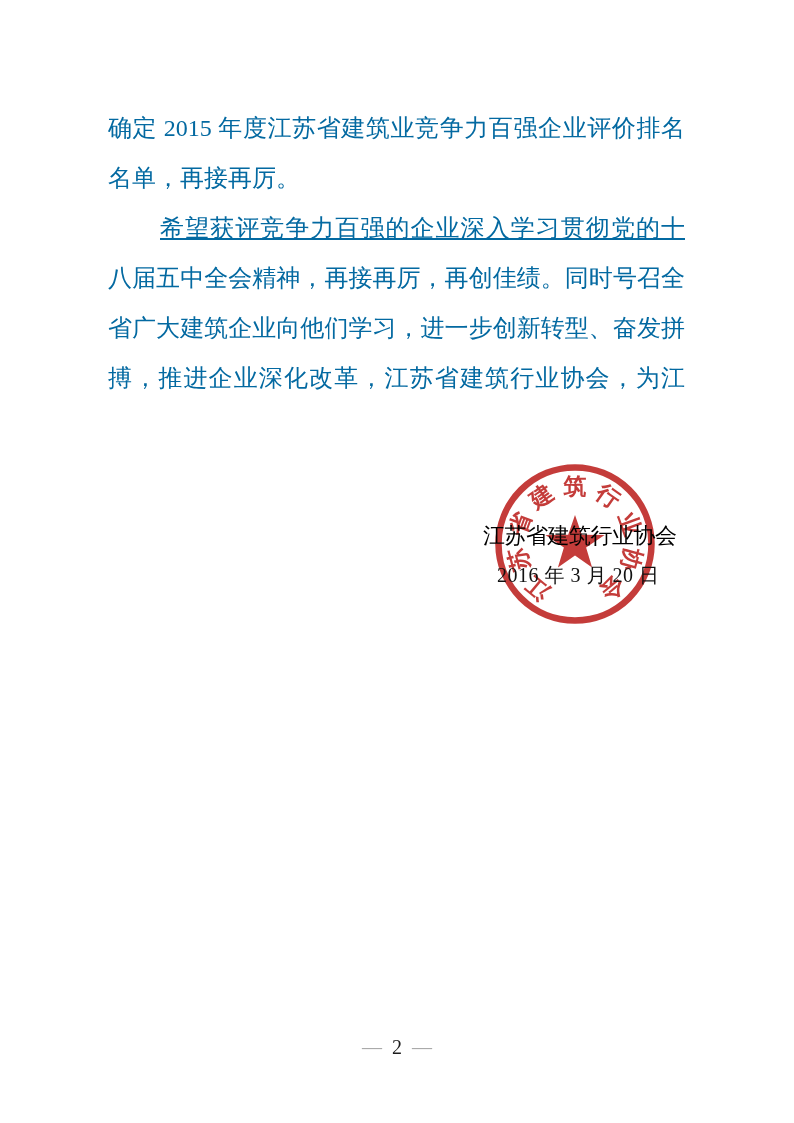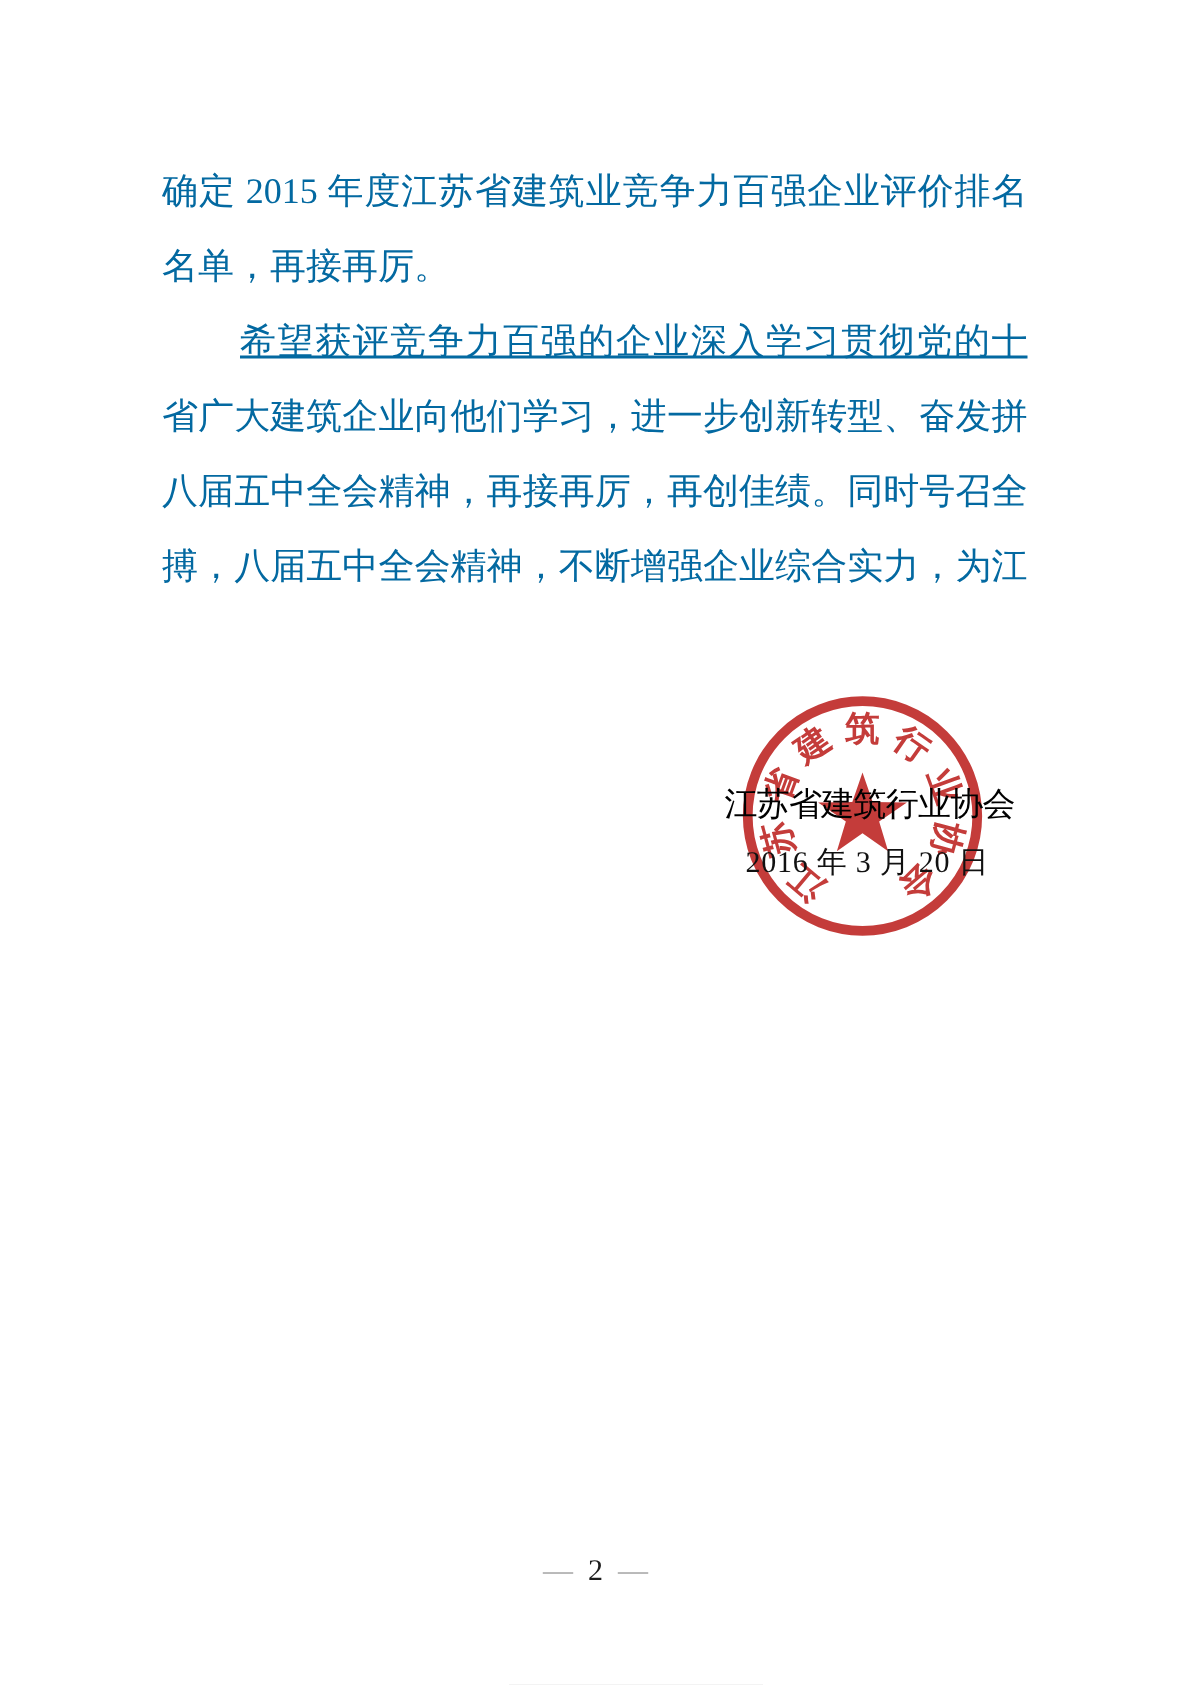--- a/index.html
+++ b/index.html
@@ -98,23 +98,23 @@
 </style>
 </head>
 <body>
 
 <div class="page">
 
   <div class="body-text">
     <div class="line">确定 2015 年度江苏省建筑业竞争力百强企业评价排名</div>
     <div class="line para-end">名单，再接再厉。</div>
     <div class="line indent">希望获评竞争力百强的企业深入学习贯彻党的十</div>
+    <div class="line">八届五中全会精神，再接再厉，再创佳绩。同时号召全</div>
     <div class="line">省广大建筑企业向他们学习，进一步创新转型、奋发拼</div>
-    <div class="line">八届五中全会精神，再接再厉，再创佳绩。同时号召全</div>
-    <div class="line">搏，八届五中全会精神，不断增强企业综合实力，为江</div>
+    <div class="line">搏，推进企业深化改革，江苏省建筑行业协会，为江</div>
   </div>
 
   <div class="seal">
     <svg viewBox="0 0 166 166" xmlns="http://www.w3.org/2000/svg">
       <circle cx="83" cy="83" r="76.5" fill="none" stroke-width="6.5" stroke="#c02e2c"></circle>
       <path d="M83,54 L89.8,73.7 L112.6,74 L94.1,86.6 L100.1,106.5 L83,94.5 L65.9,106.5 L71.9,86.6 L53.4,74 L76.2,73.7 Z" fill="#c02e2c"></path>
       <g id="seal-arc-group">
           <text x="45.71831863818071" y="127.43057770090073" transform="rotate(-140 45.71831863818071 127.43057770090073)" class="seal-char" fill="#c02e2c">江</text>
           <text x="26.976302075234038" y="98.01150461594621" transform="rotate(-105 26.976302075234038 98.01150461594621)" class="seal-char" fill="#c02e2c">苏</text>
           <text x="28.49782799441732" y="63.16283168711121" transform="rotate(-70 28.49782799441732 63.16283168711121)" class="seal-char" fill="#c02e2c">省</text>

